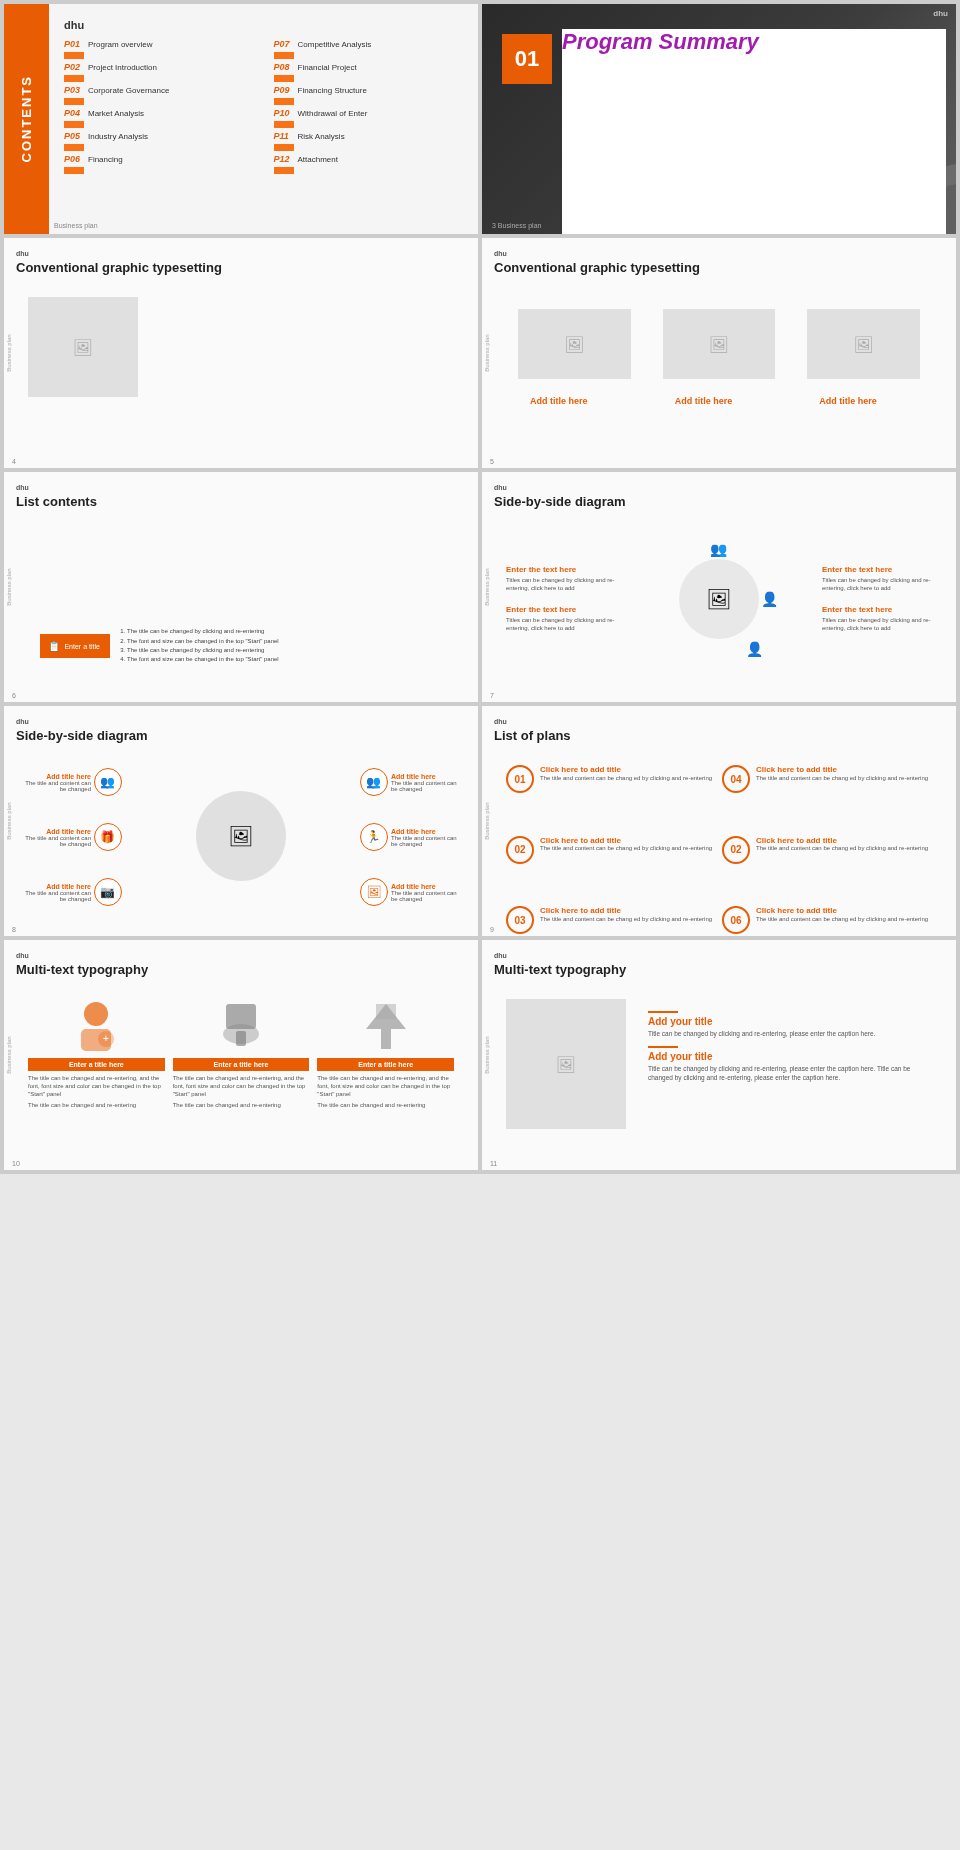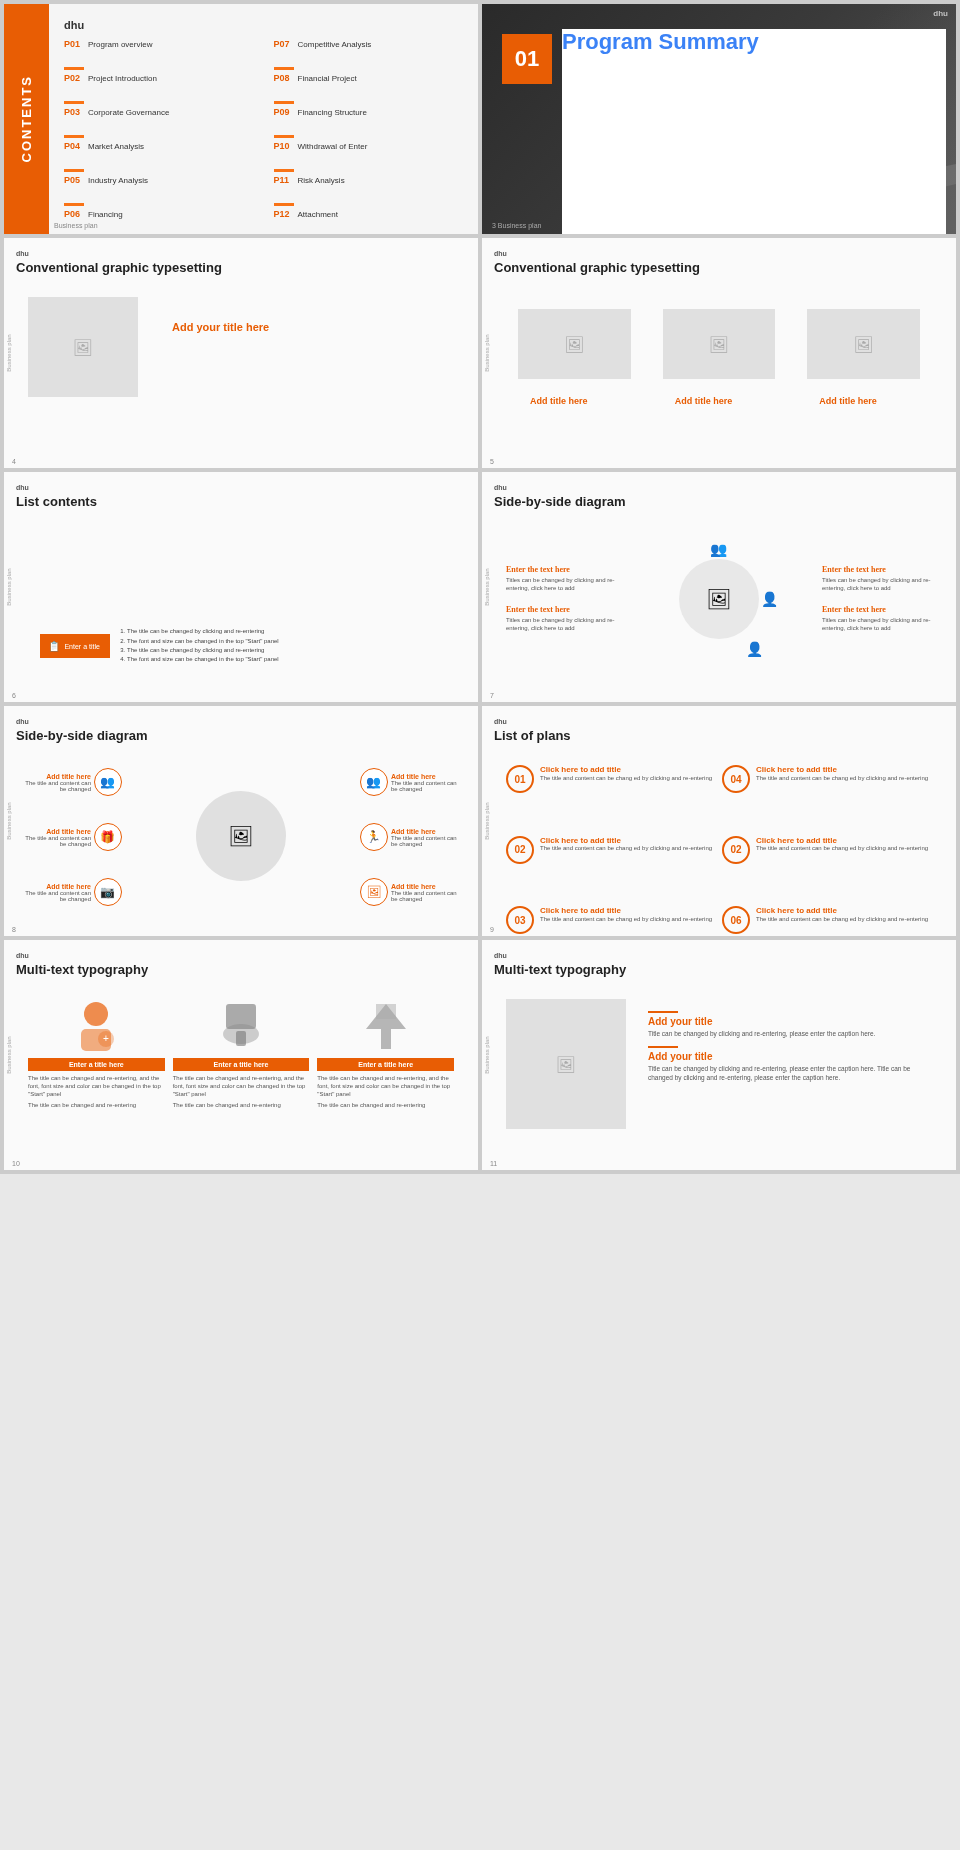--- a/index.html
+++ b/index.html
@@ -62,22 +62,23 @@
       font-size: 8px;
     }
     .toc-num {
       color: #e85d04;
       font-weight: bold;
       font-size: 9px;
       min-width: 20px;
     }
     .toc-label { color: #333; font-size: 8px; }
     .toc-underline {
-      border-bottom: 3px solid #f97316;
-      padding-bottom: 18px;
+      border-bottom: 7px solid #f97316;
+      padding-bottom: 3px;
+      font-style: italic;
     }
     .slide-1 .bp-label {
       position: absolute;
       bottom: 5px;
       left: 50px;
       font-size: 7px;
       color: #888;
     }
 
     
@@ -97,22 +98,23 @@
       color: white; font-size: 22px; font-weight: bold;
     }
     .slide-2 .title-area {
       position: absolute;
       top: 25px; left: 80px;
       right: 10px;
     }
     .slide-2 .main-title {
       font-size: 22px;
       font-weight: bold;
-      color: #3b82f6;
+      color: #a21caf;
       line-height: 1.2;
+      font-style: italic;
     }
 
     
     .slide-3, .slide-4 {
       height: 230px;
       padding: 12px;
     }
     .slide-title {
       font-size: 13px;
       font-weight: bold;
@@ -201,21 +203,21 @@
     .list-desc li { margin-bottom: 1px; }
 
     
     .slide-6 .diagram-area {
       display: flex;
       align-items: center;
       justify-content: space-between;
       margin-top: 5px;
       height: 160px;
     }
-    .side-orange-title { color: #e85d04; font-size: 8px; font-weight: bold; margin-bottom: 3px; font-family: Liberation Serif, serif; }
+    .side-orange-title { color: #e85d04; font-size: 8px; font-weight: bold; margin-bottom: 3px; }
     .side-body { font-size: 6px; color: #555; line-height: 1.3; }
 
     
     .slide-8 .plans-grid {
       display: grid;
       grid-template-columns: 1fr 1fr;
       gap: 6px;
       margin-top: 5px;
     }
     .plan-item {
@@ -403,24 +405,20 @@
     </div>
     <div style="position:absolute;bottom:5px;left:10px;font-size:7px;color:#aaa;">3  Business plan</div>
   </div>
 
   <div class="slide slide-3" style="background:#fafafa;">
     <div class="dhu-logo-small">dhu</div>
     <div class="slide-title">Conventional graphic typesetting</div>
     <div class="slide-3 layout-row">
       <div class="img-placeholder img-box slide-3 img-box">
         <span class="img-icon"></span>
-      </div>
-      <div class="slide-3 text-side">
-        <div class="slide-3 orange-title">Add your title here</div>
-
       </div>
     </div>
     <div class="page-num-bottom">4</div>
     <div class="page-label">Business plan</div>
   </div>
 
   <div class="slide slide-4" style="background:#fafafa;">
     <div class="dhu-logo-small">dhu</div>
     <div class="slide-title">Conventional graphic typesetting</div>
     <div class="slide-4 three-col">

